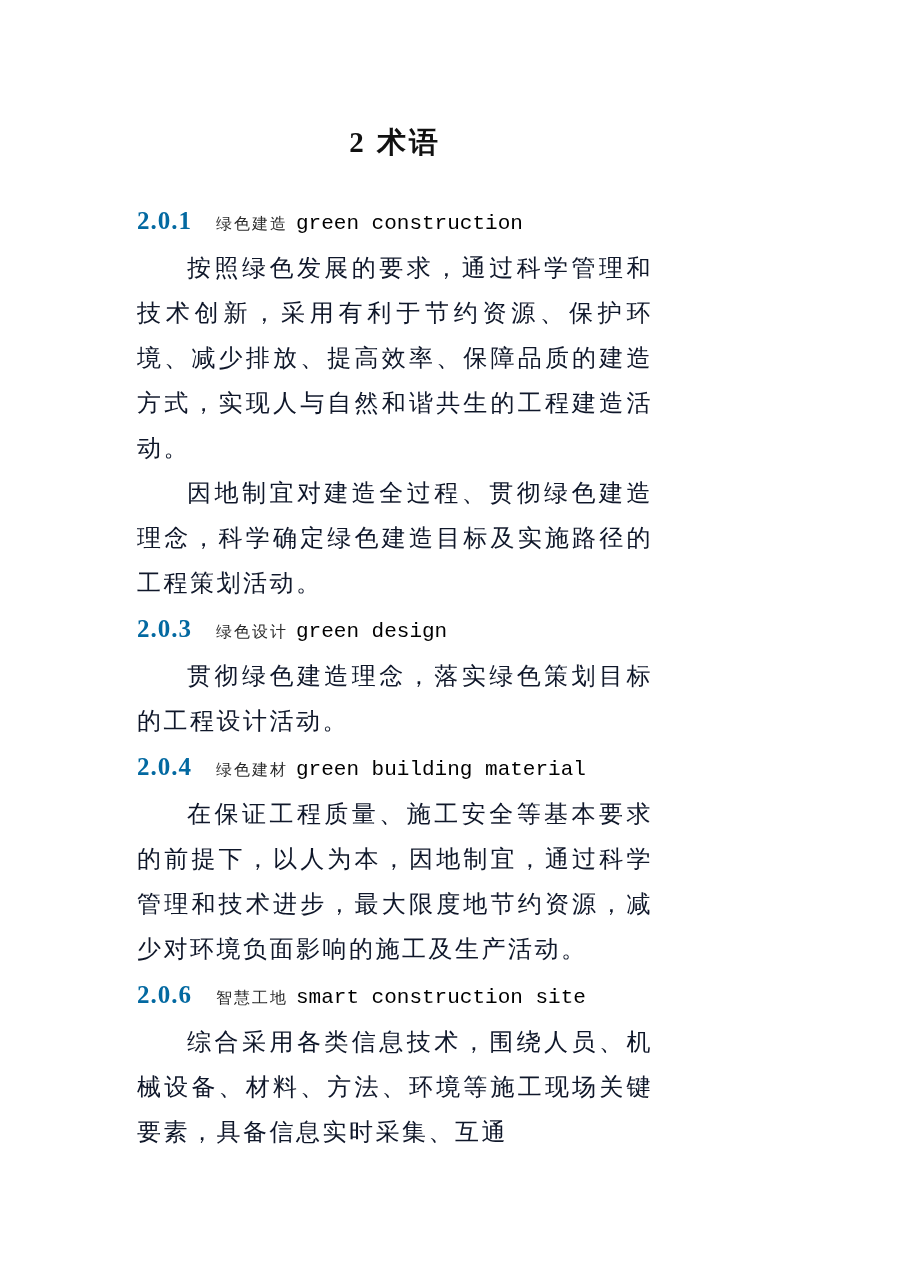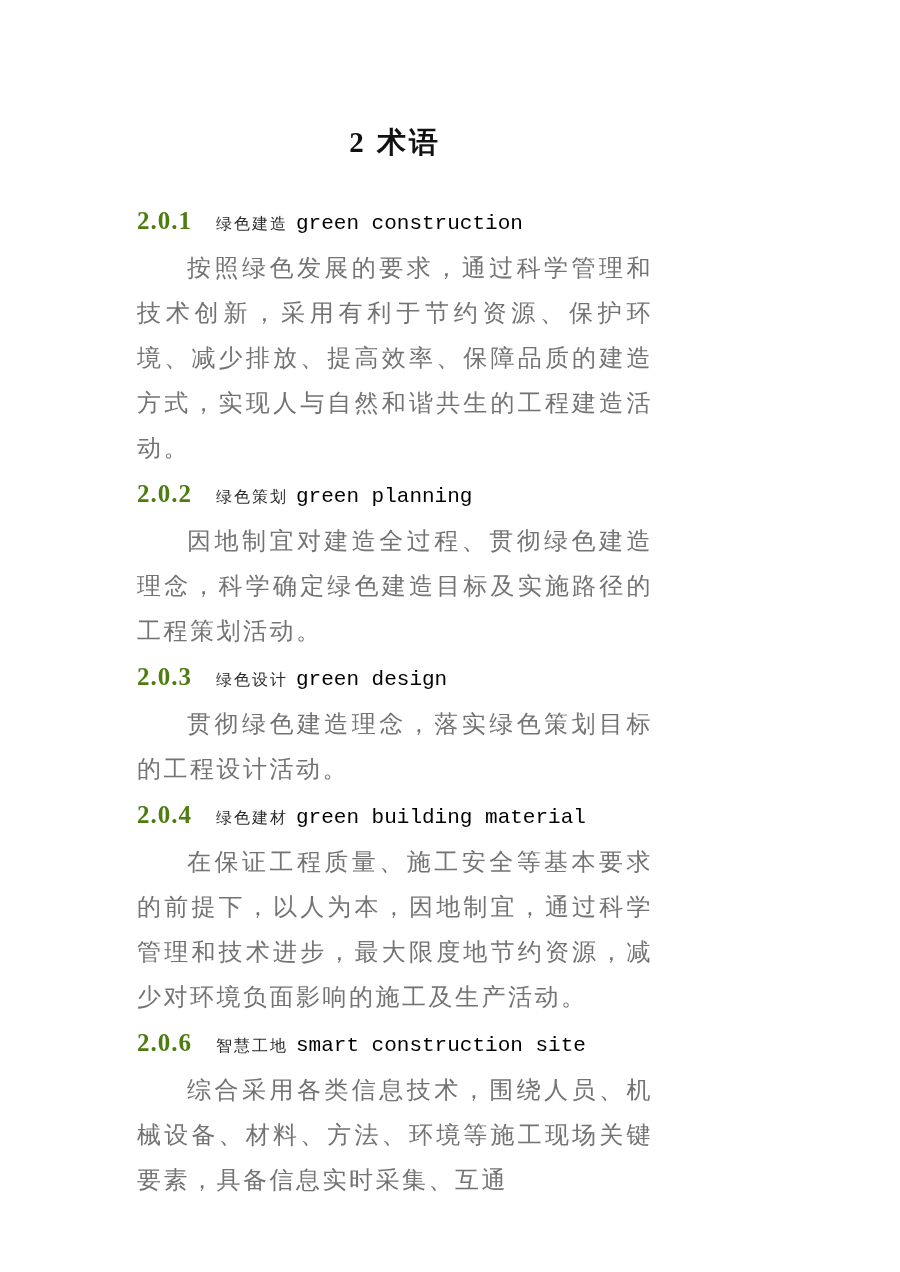--- a/index.html
+++ b/index.html
@@ -36,64 +36,61 @@
   .section-head {
     line-height: 45px;
     white-space: nowrap;
   }
   .sec-num {
     font-family: "Liberation Serif", serif;
     font-weight: 700;
     font-size: 25px;
     letter-spacing: 1px;
     margin-right: 24px;
-    color: #4d7c0f;
+    color: #0369a1;
   }
   .sec-term {
     font-size: 16px;
     letter-spacing: 2px;
     color: #2a2a2a;
   }
   .sec-en {
     font-family: "Liberation Mono", monospace;
     font-size: 21px;
     margin-left: 8px;
     color: #000000;
   }
   .sec-def {
     font-size: 24px;
     line-height: 45px;
     text-align: justify;
     text-justify: inter-character;
     text-indent: 50px;
     letter-spacing: 2.5px;
-    color: #737373;
+    color: #0f172a;
     margin: 0;
   }
 </style>
 </head>
 <body>
 
 <div class="page">
 
   <div class="doc-title">2 术语</div>
 
   <div class="sections">
 
     <div class="section">
       <div class="section-head">
         <span class="sec-num">2.0.1</span><span class="sec-term">绿色建造</span><span class="sec-en">green construction</span>
       </div>
       <p class="sec-def">按照绿色发展的要求，通过科学管理和技术创新，采用有利于节约资源、保护环境、减少排放、提高效率、保障品质的建造方式，实现人与自然和谐共生的工程建造活动。</p>
     </div>
 
     <div class="section">
-      <div class="section-head">
-        <span class="sec-num">2.0.2</span><span class="sec-term">绿色策划</span><span class="sec-en">green planning</span>
-      </div>
       <p class="sec-def">因地制宜对建造全过程、贯彻绿色建造理念，科学确定绿色建造目标及实施路径的工程策划活动。</p>
     </div>
 
     <div class="section">
       <div class="section-head">
         <span class="sec-num">2.0.3</span><span class="sec-term">绿色设计</span><span class="sec-en">green design</span>
       </div>
       <p class="sec-def">贯彻绿色建造理念，落实绿色策划目标的工程设计活动。</p>
     </div>
 

